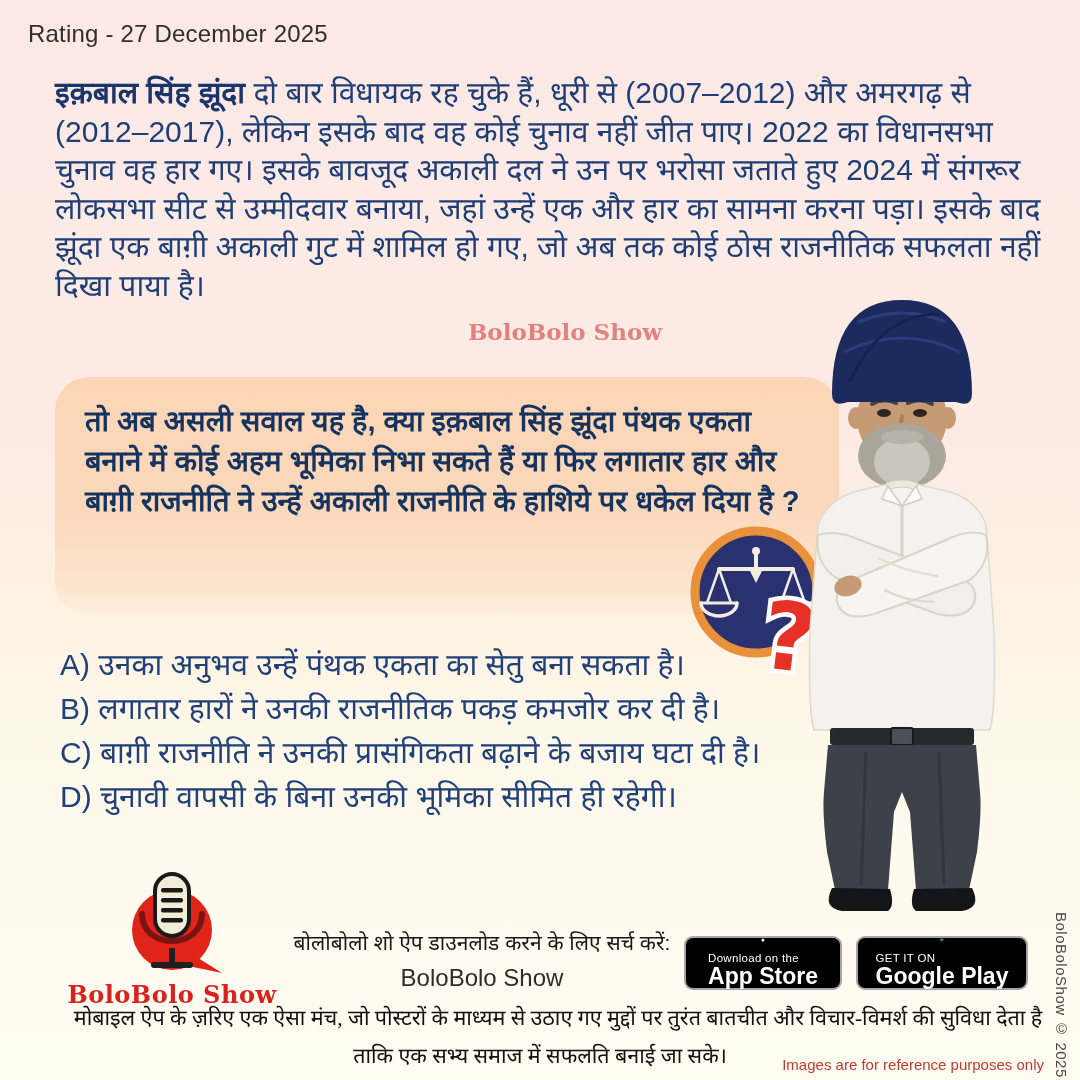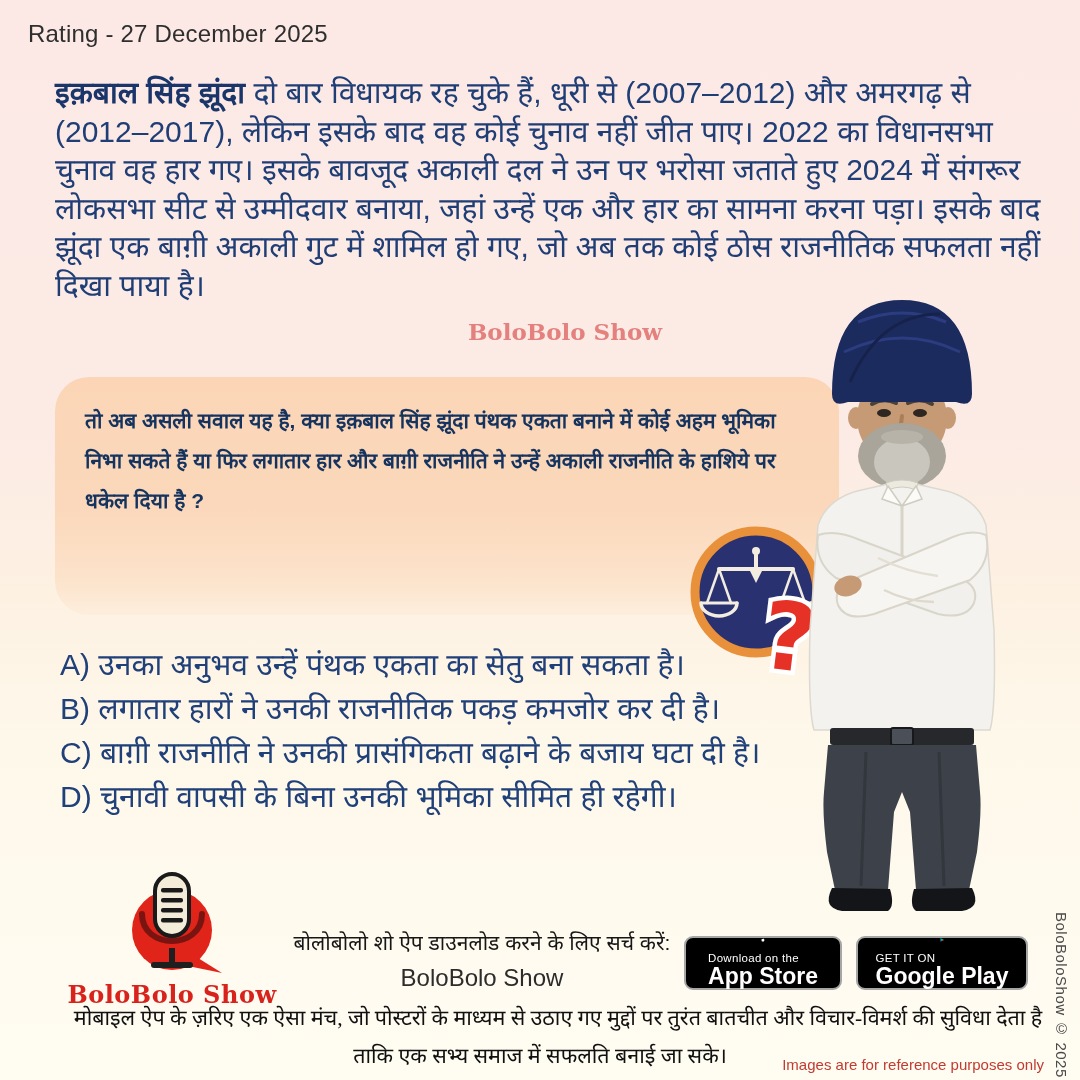--- a/index.html
+++ b/index.html
@@ -19,21 +19,21 @@
   .intro b { font-weight:700; color:#1a3569; }
   .watermark {
     position:absolute; left:565px; top:318px; transform:translateX(-50%);
     font-family:"DejaVu Serif", serif; font-size:23px; font-weight:700; color:#e4807d;
   }
   .qbox {
     position:absolute; left:55px; top:377px; width:784px; height:238px; box-sizing:border-box;
     padding:24px 30px; border-radius:34px;
     background:linear-gradient(180deg,#fbd5b6 0%,#fbd8bb 55%,#fce3cb 85%,#fdeedd 100%);
   }
-  .qbox span { display:block; width:728px; font-size:21px; line-height:40px; font-weight:700; color:#15335f; }
+  .qbox span { display:block; width:728px; font-size:29px; line-height:40px; font-weight:700; color:#15335f; }
   .scales { position:absolute; left:688px; top:524px; width:136px; height:136px; }
   .qmark { position:absolute; left:740px; top:586px; width:98px; height:106px; }
   .options { position:absolute; left:60px; top:646px; display:flex; flex-direction:column; gap:6px; }
   .option { font-size:30px; line-height:38px; color:#20407a; }
   .man { position:absolute; left:788px; top:290px; width:228px; height:628px; }
   .logo { position:absolute; left:52px; top:870px; width:240px; text-align:center; }
   .logo-text { font-family:"DejaVu Serif", serif; font-size:24px; font-weight:700; color:#d8231c; margin-top:2px; letter-spacing:.5px; }
   .download { position:absolute; left:268px; top:928px; width:428px; text-align:center; }
   .download .l1 { font-size:21px; color:#161616; }
   .download .l2 { font-size:24px; color:#2c2c2c; margin-top:8px; }

